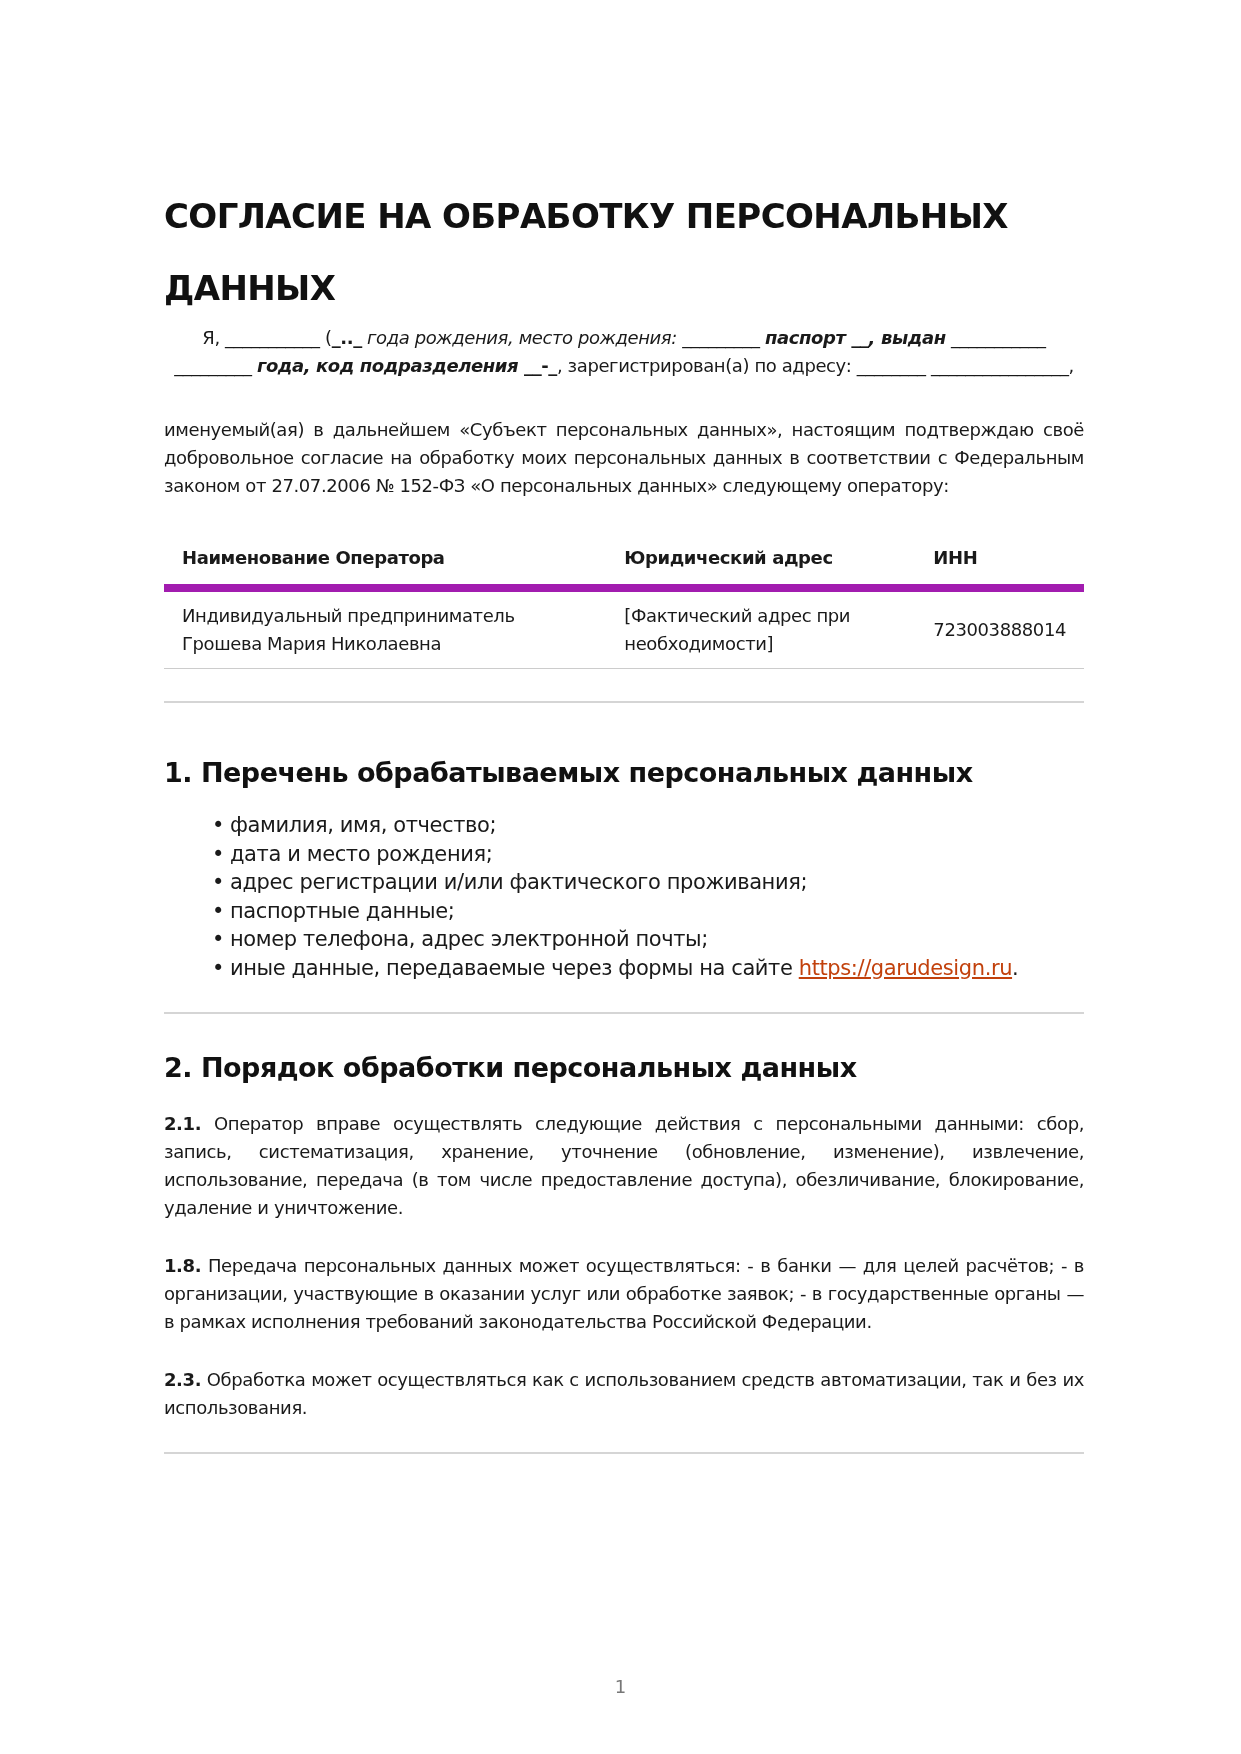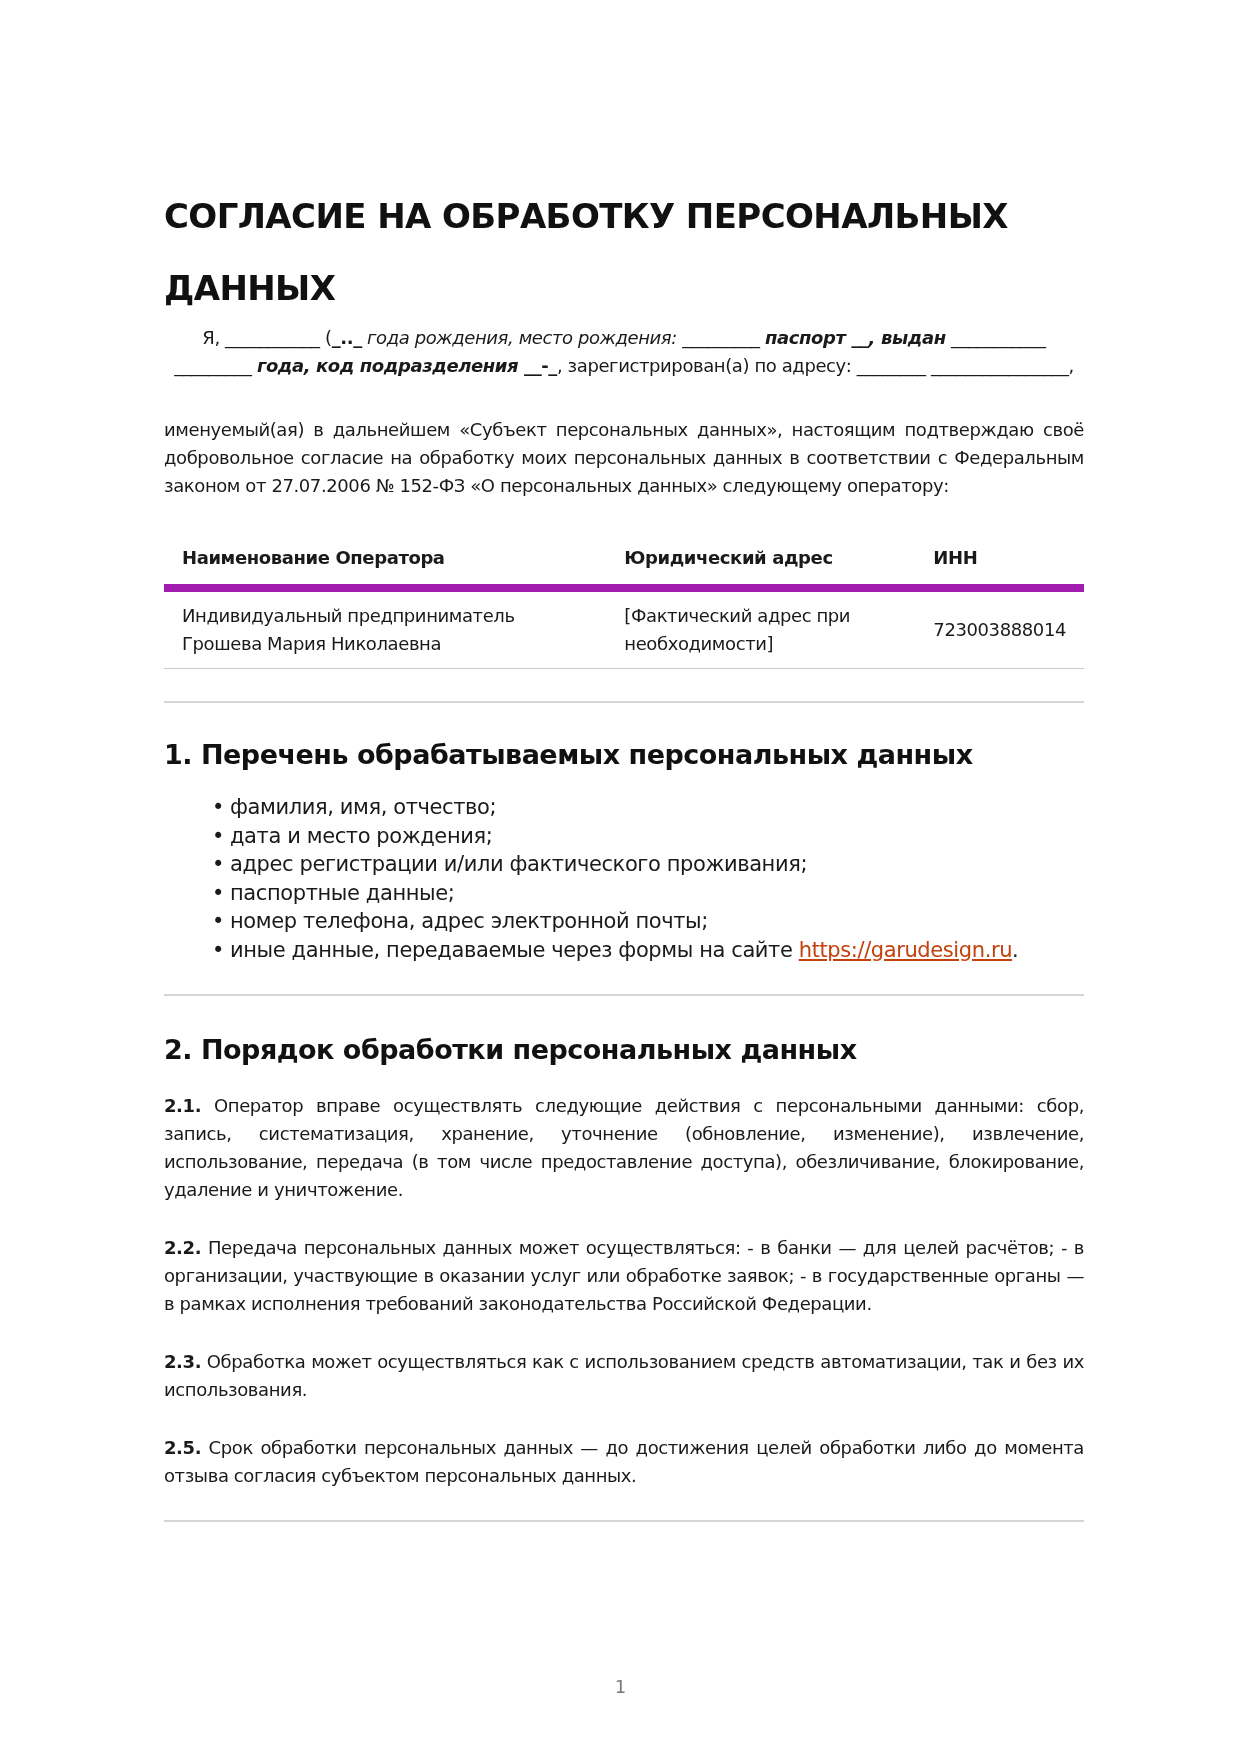--- a/index.html
+++ b/index.html
@@ -142,40 +142,39 @@
           <span>[Фактический адрес при</span><br>
           <span>необходимости]</span>
         </td>
         <td>723003888014</td>
       </tr>
     </tbody>
   </table>
 
   <hr class="sep" style="margin-top:32px;">
 
-  <h2 class="h2" style="margin-top:32px;">1. Перечень обрабатываемых персональных данных</h2>
+  <h2 class="h2" style="margin-top:50px;">1. Перечень обрабатываемых персональных данных</h2>
 
   <ul class="bullets" style="margin-top:18px;">
     <li>фамилия, имя, отчество;</li>
     <li>дата и место рождения;</li>
     <li>адрес регистрации и/или фактического проживания;</li>
     <li>паспортные данные;</li>
     <li>номер телефона, адрес электронной почты;</li>
     <li><span>иные данные, передаваемые через формы на сайте </span><a class="link" href="#">https://garudesign.ru</a><span>.</span></li>
   </ul>
 
   <hr class="sep" style="margin-top:30px;">
 
   <h2 class="h2" style="margin-top:34px;">2. Порядок обработки персональных данных</h2>
 
   <p class="para" style="margin-top:22px;"><span class="clause-num">2.1.</span><span> Оператор вправе осуществлять следующие действия с персональными данными: сбор, запись, систематизация, хранение, уточнение (обновление, изменение), извлечение, использование, передача (в том числе предоставление доступа), обезличивание, блокирование, удаление и уничтожение.</span></p>
 
-  <p class="para" style="margin-top:30px;"><span class="clause-num">2.2.</span><span> Передача персональных данных может осуществляться: - в банки — для целей расчётов; - в организации, участвующие в оказании услуг или обработке заявок; - в государственные органы — в рамках исполнения требований законодательства Российской Федерации.</span></p>
+  <p class="para" style="margin-top:30px;"><span class="clause-num">1.8.</span><span> Передача персональных данных может осуществляться: - в банки — для целей расчётов; - в организации, участвующие в оказании услуг или обработке заявок; - в государственные органы — в рамках исполнения требований законодательства Российской Федерации.</span></p>
 
   <p class="para" style="margin-top:30px;"><span class="clause-num">2.3.</span><span> Обработка может осуществляться как с использованием средств автоматизации, так и без их использования.</span></p>
 
 
-  <p class="para" style="margin-top:30px;"><span class="clause-num">2.5.</span><span> Срок обработки персональных данных — до достижения целей обработки либо до момента отзыва согласия субъектом персональных данных.</span></p>
 
   <hr class="sep" style="margin-top:30px;">
 </div>
 
 <div class="page-number">1</div>
 
 </body></html>

